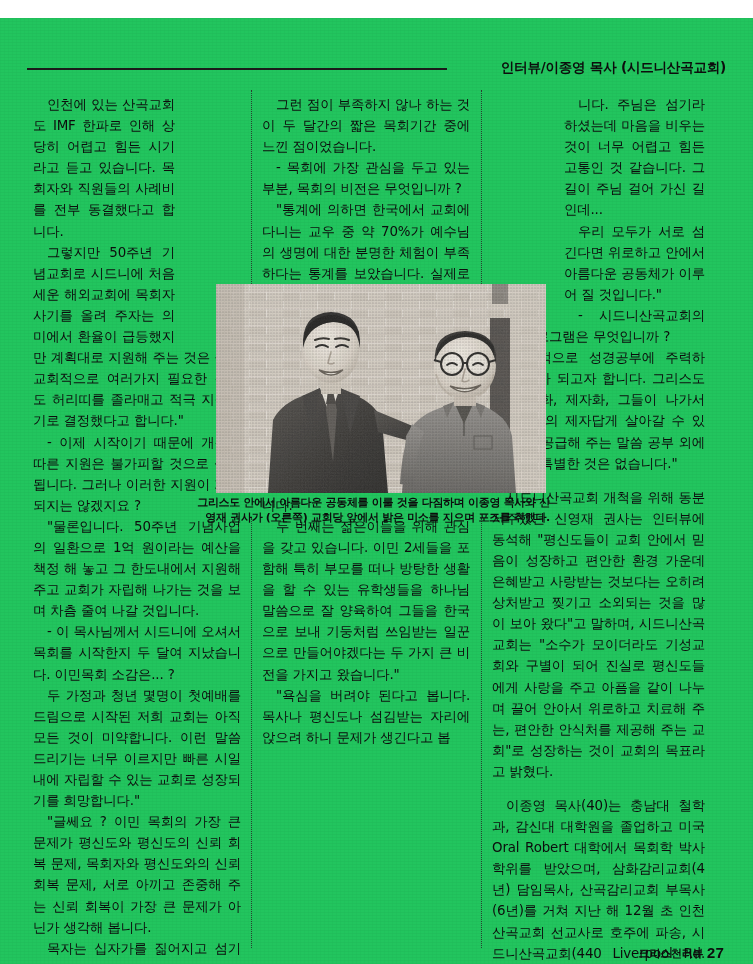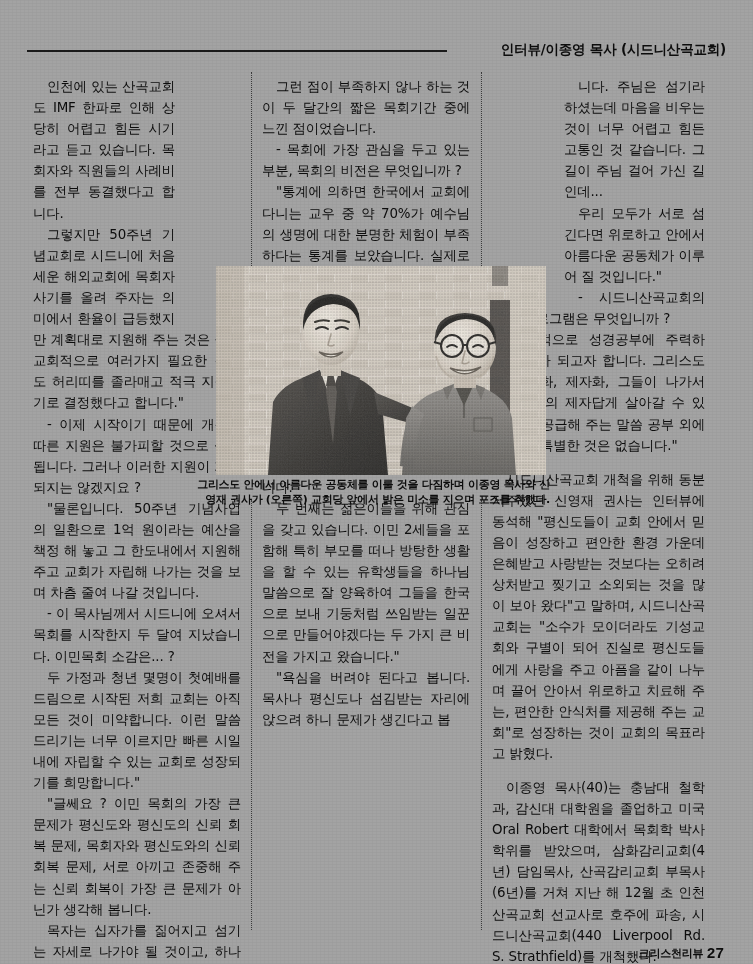--- a/index.html
+++ b/index.html
@@ -13,21 +13,22 @@
     position: relative;
     font-family: "DejaVu Sans", "Liberation Sans", sans-serif;
     color: #0d0d0d;
     overflow: hidden;
   }
 
   
   #page {
     position: absolute;
     inset: 0;
-    background: #a3a3a3;
+    background: #22c55e;
+    margin-top: 18px;
   }
   #scan-noise {
     position: absolute;
     inset: 0;
     pointer-events: none;
     opacity: .055;
     background-image:
       repeating-linear-gradient(0deg, rgba(0,0,0,.5) 0 1px, rgba(0,0,0,0) 1px 3px),
       repeating-linear-gradient(90deg, rgba(0,0,0,.35) 0 1px, rgba(0,0,0,0) 1px 4px);
   }

